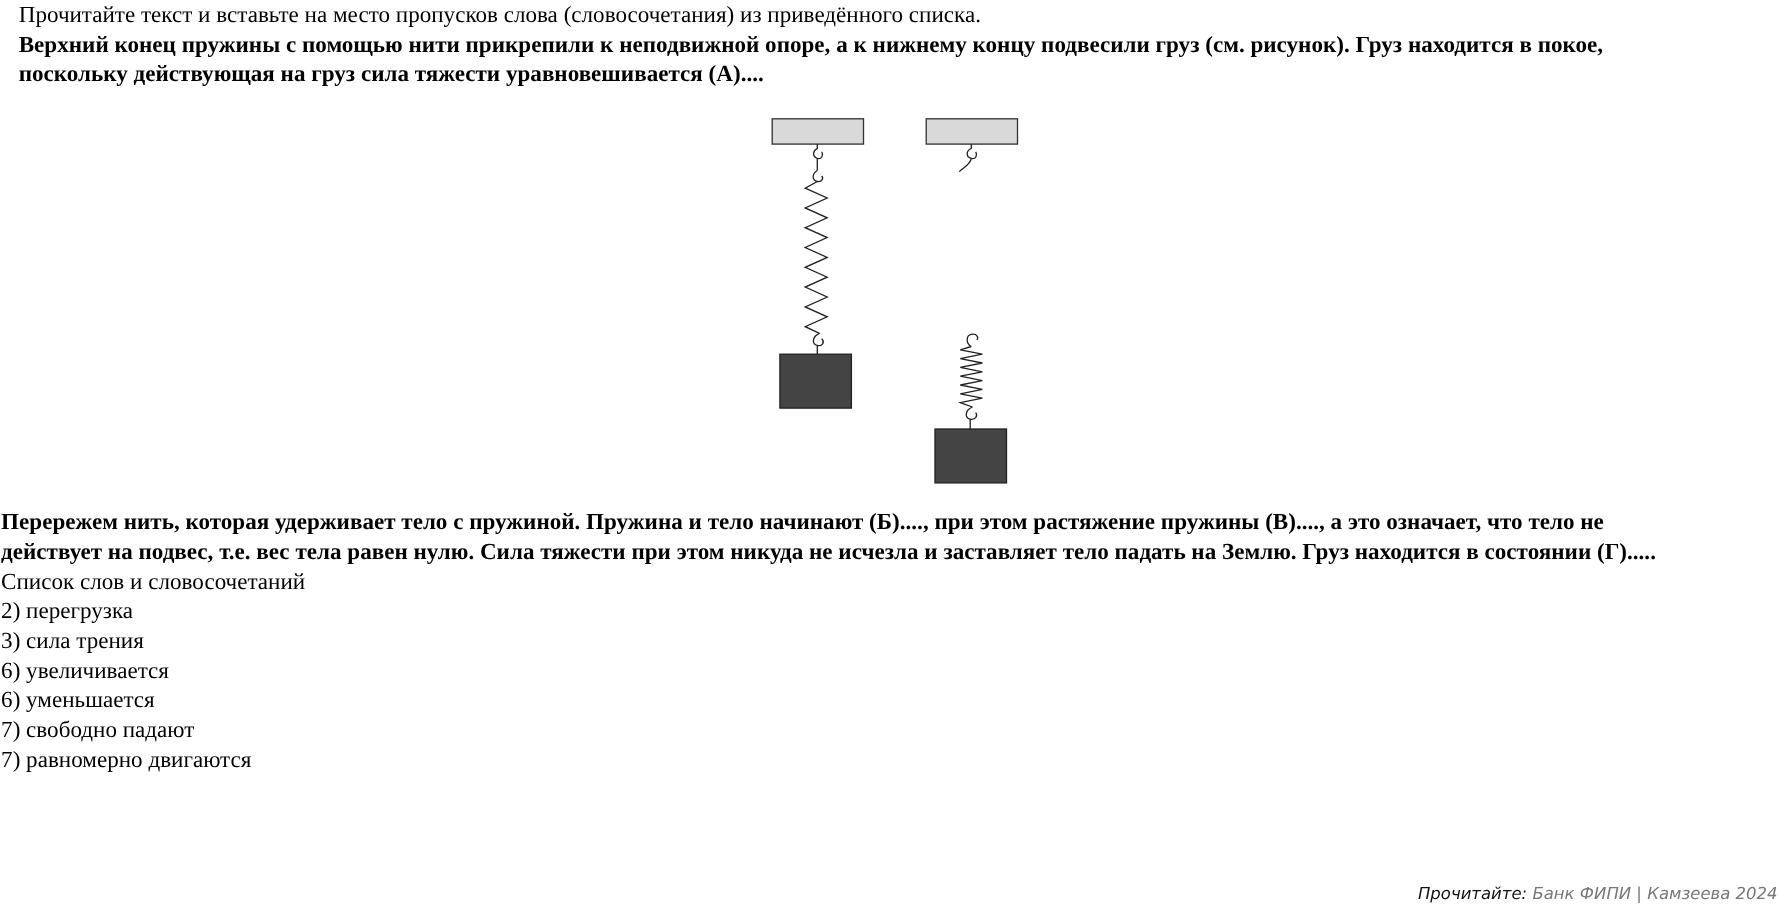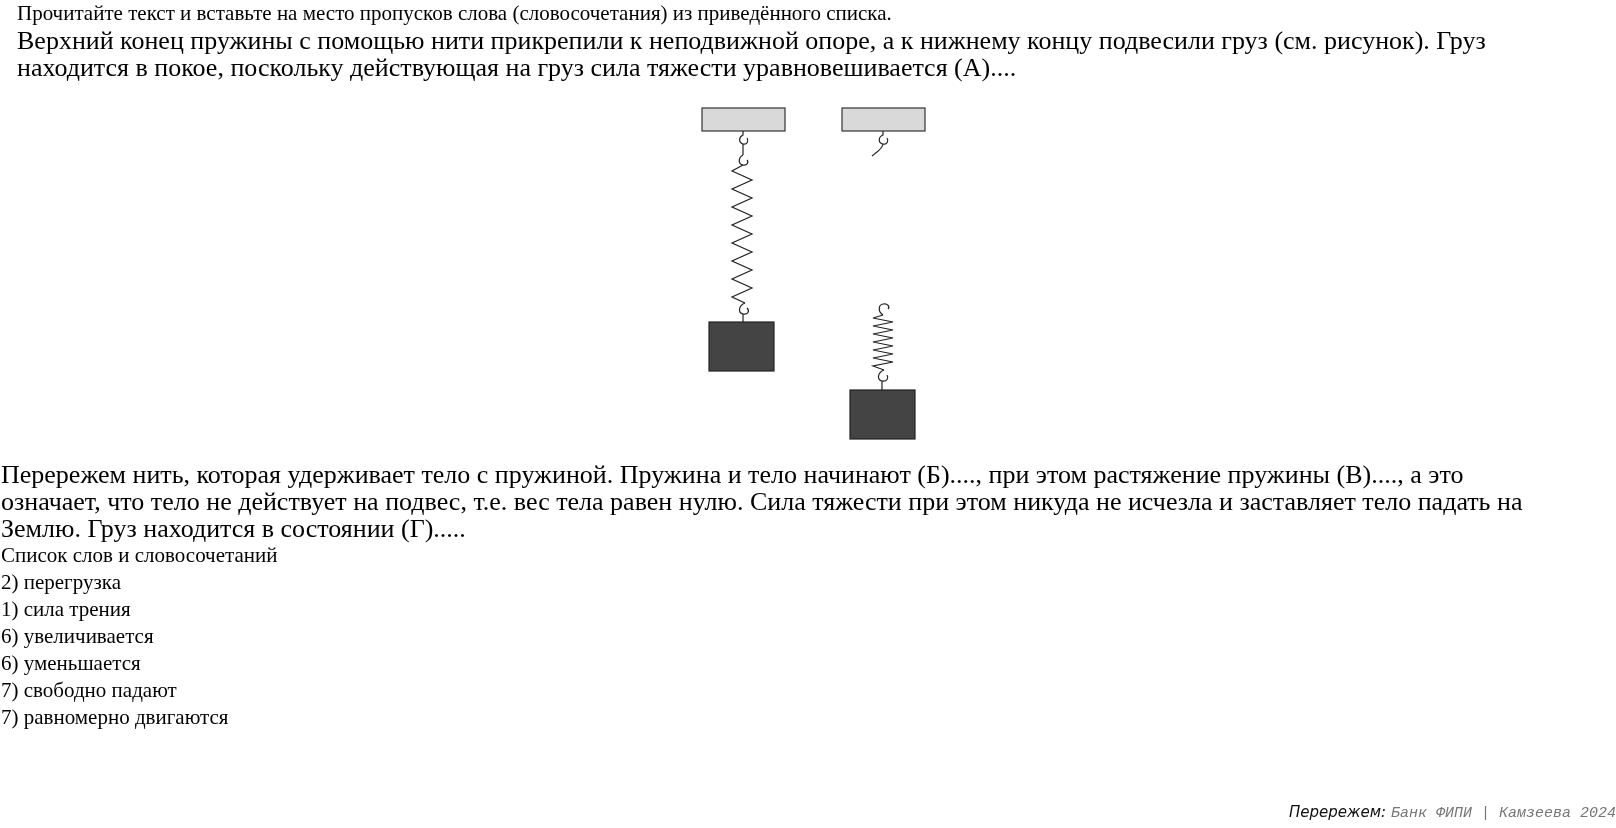--- a/index.html
+++ b/index.html
@@ -1,25 +1,25 @@
 <!DOCTYPE html>
 <html><head>
 <meta charset="utf-8">
 <style>
   html, body { margin: 0; padding: 0; background: #ffffff; }
   body { width: 1616px; height: 828px; position: relative; overflow: hidden;
          font-family: "Liberation Serif", "DejaVu Serif", serif; color: #000; }
   .line { font-size: 21px; line-height: 27px; white-space: nowrap; padding-left: 1px; }
-  .para { font-size: 26px; line-height: 27px; padding-left: 1px; padding-right: 40px; }
+  .para { font-size: 21px; line-height: 27px; padding-left: 1px; padding-right: 40px; font-weight: bold; }
   .figure { position: absolute; left: 700px; top: 100px; width: 240px; height: 355px; }
   #bottom-text { position: absolute; left: 0; top: 461px; width: 1580px; }
   #top-text { position: absolute; left: 0; top: 0px; width: 1580px; margin-left: 16px; }
   .source { position: absolute; right: 0px; top: 803px; font-family: "DejaVu Sans", sans-serif;
             font-style: italic; font-size: 15px; color: #111; white-space: nowrap; }
-  .source .src-val { color: #777; font-family: Liberation Mono, monospace; }
+  .source .src-val { color: #777; }
 </style>
 </head>
 <body>
 
 <div id="top-text">
   <div class="line">Прочитайте текст и вставьте на место пропусков слова (словосочетания) из приведённого списка.</div>
   <div class="para">Верхний конец пружины с помощью нити прикрепили к неподвижной опоре, а к нижнему концу подвесили груз (см. рисунок). Груз находится в покое, поскольку действующая на груз сила тяжести уравновешивается (А)....</div>
 </div>
 
 <div class="figure">
@@ -55,24 +55,24 @@
       <rect x="150" y="290" width="65" height="49" fill="#444444" stroke="#222"></rect>
     </g>
   </svg>
 </div>
 
 <div id="bottom-text">
   <div class="para">Перережем нить, которая удерживает тело с пружиной. Пружина и тело начинают (Б)...., при этом растяжение пружины (В)...., а это означает, что тело не действует на подвес, т.е. вес тела равен нулю. Сила тяжести при этом никуда не исчезла и заставляет тело падать на Землю. Груз находится в состоянии (Г).....</div>
   <div class="line">Список слов и словосочетаний</div>
   <div>
     <div class="line">2) перегрузка</div>
-    <div class="line">1) сила трения</div>
+    <div class="line">3) сила трения</div>
     <div class="line">6) увеличивается</div>
     <div class="line">6) уменьшается</div>
     <div class="line">7) свободно падают</div>
     <div class="line">7) равномерно двигаются</div>
   </div>
 </div>
 
 <div class="source">
-  <span>Перережем:</span>
+  <span>Прочитайте:</span>
   <span class="src-val">Банк ФИПИ | Камзеева 2024</span>
 </div>
 
 </body></html>

